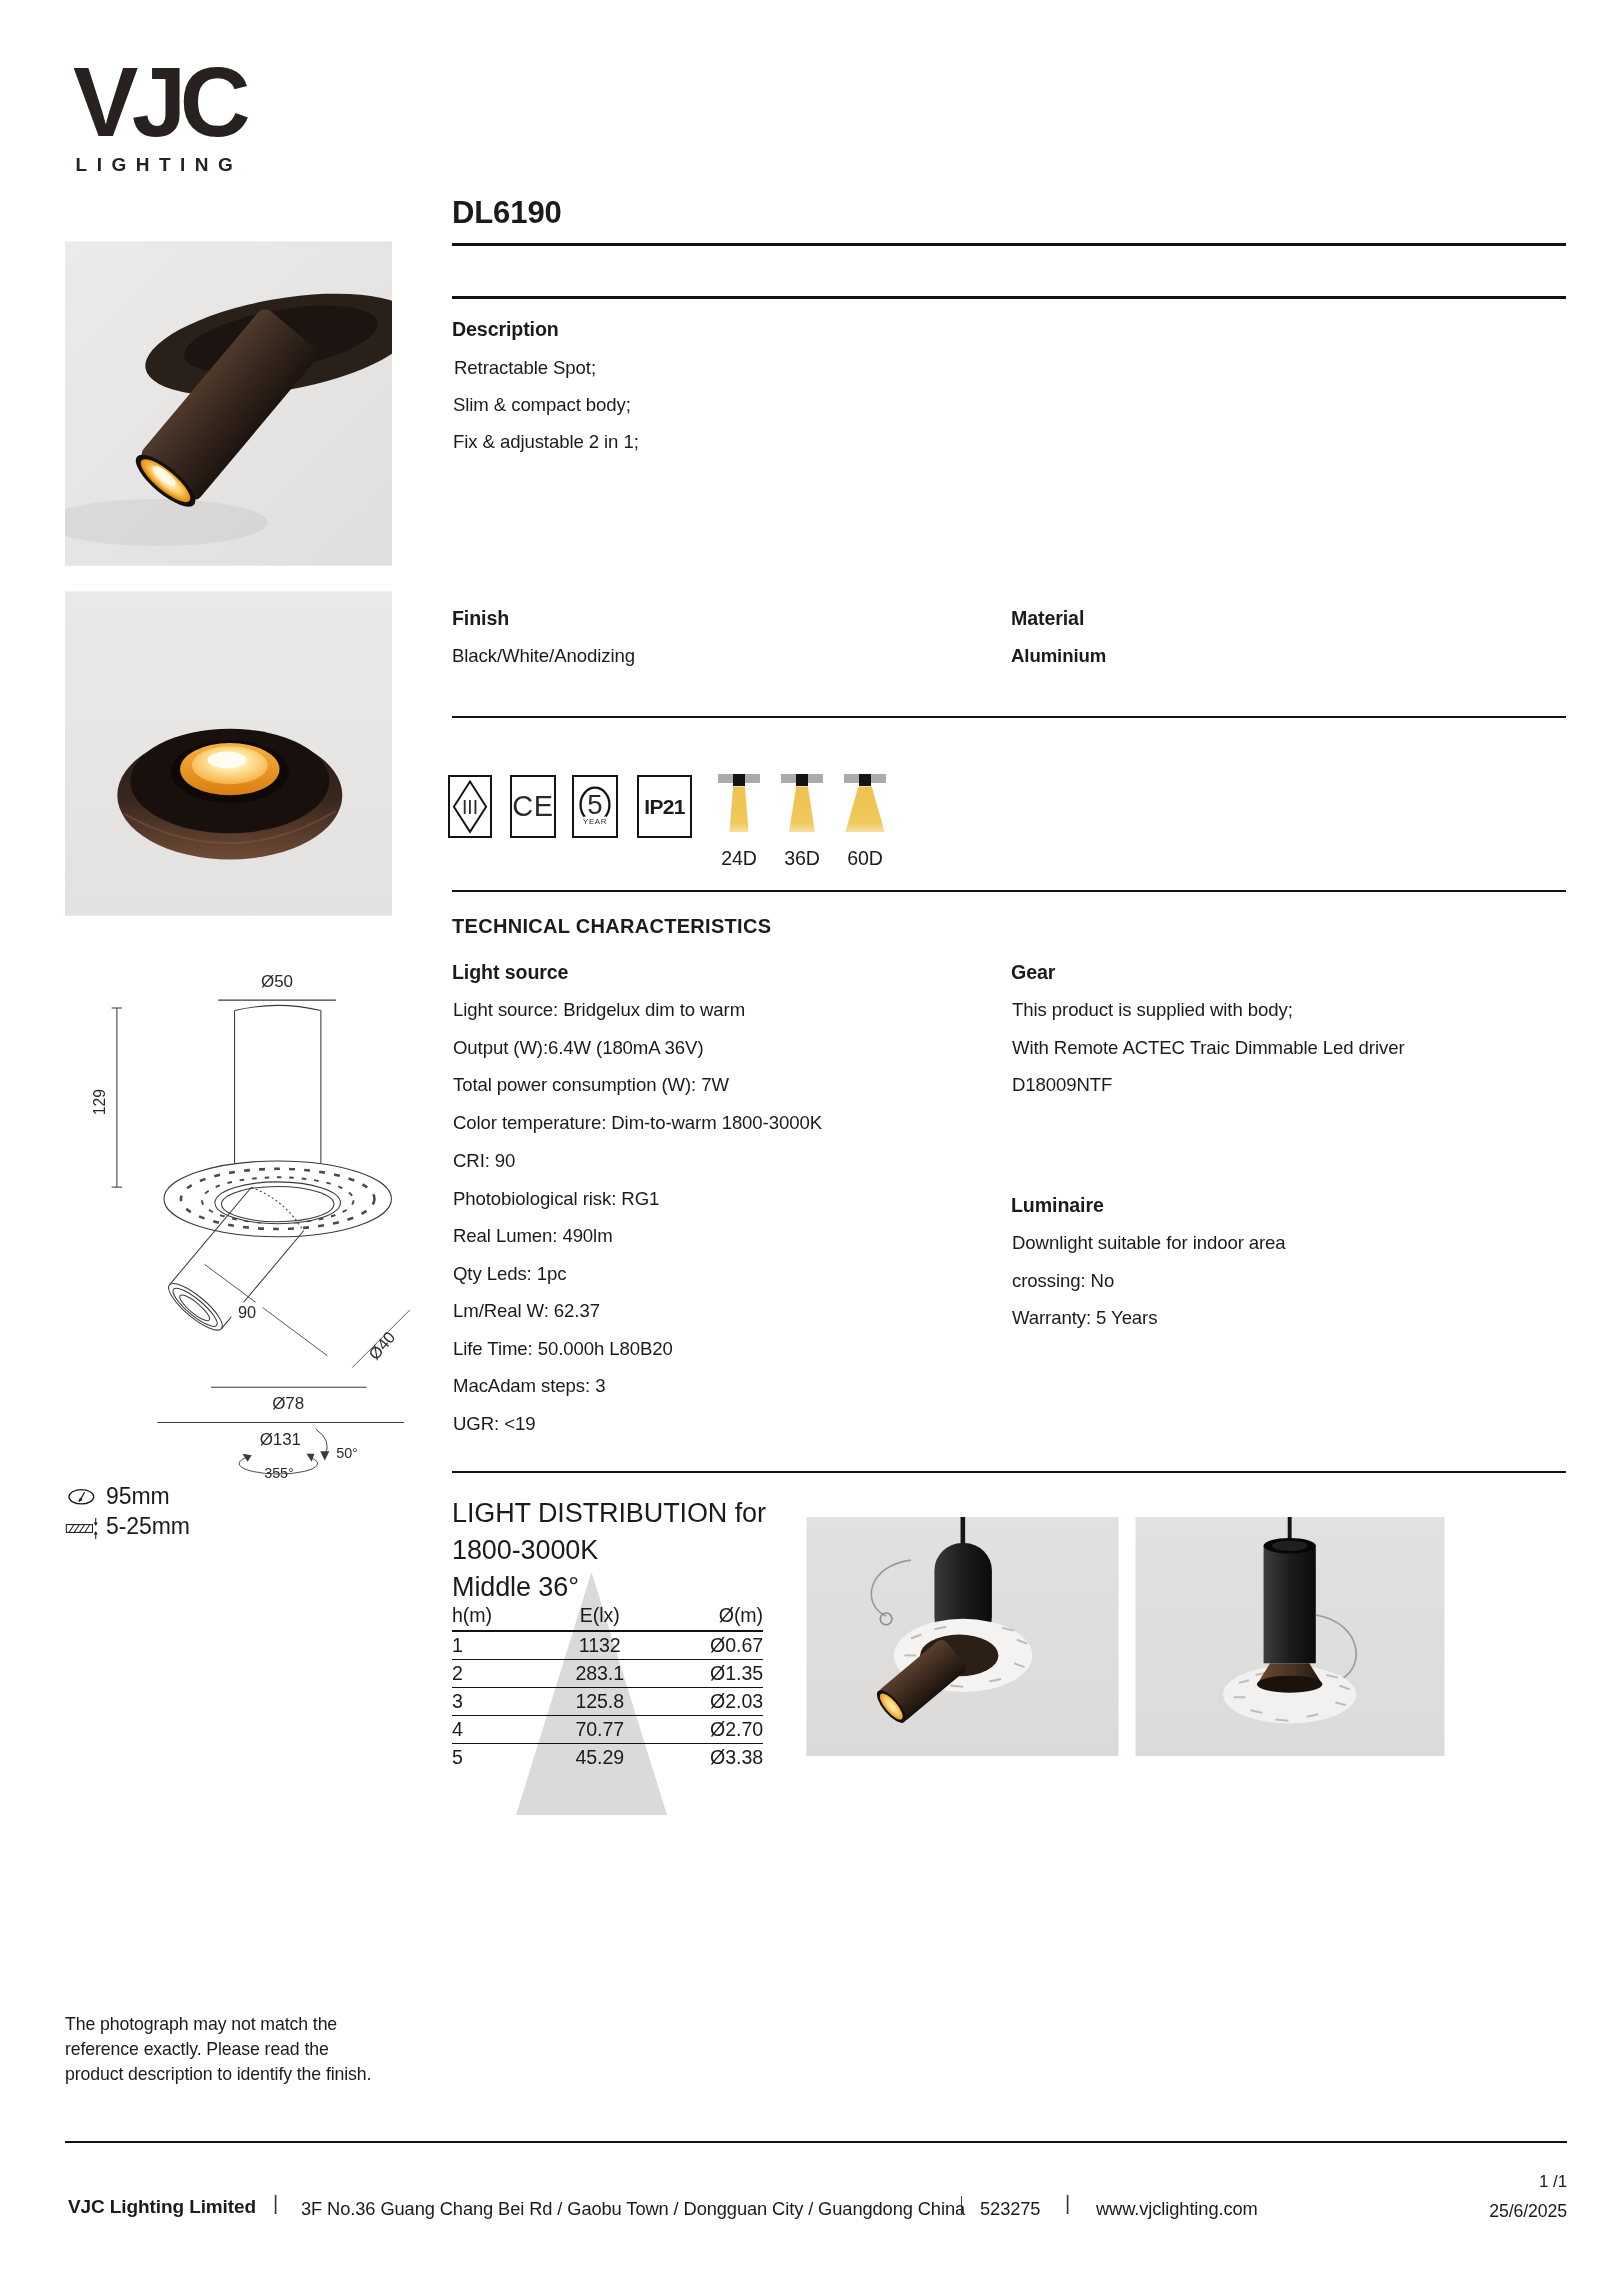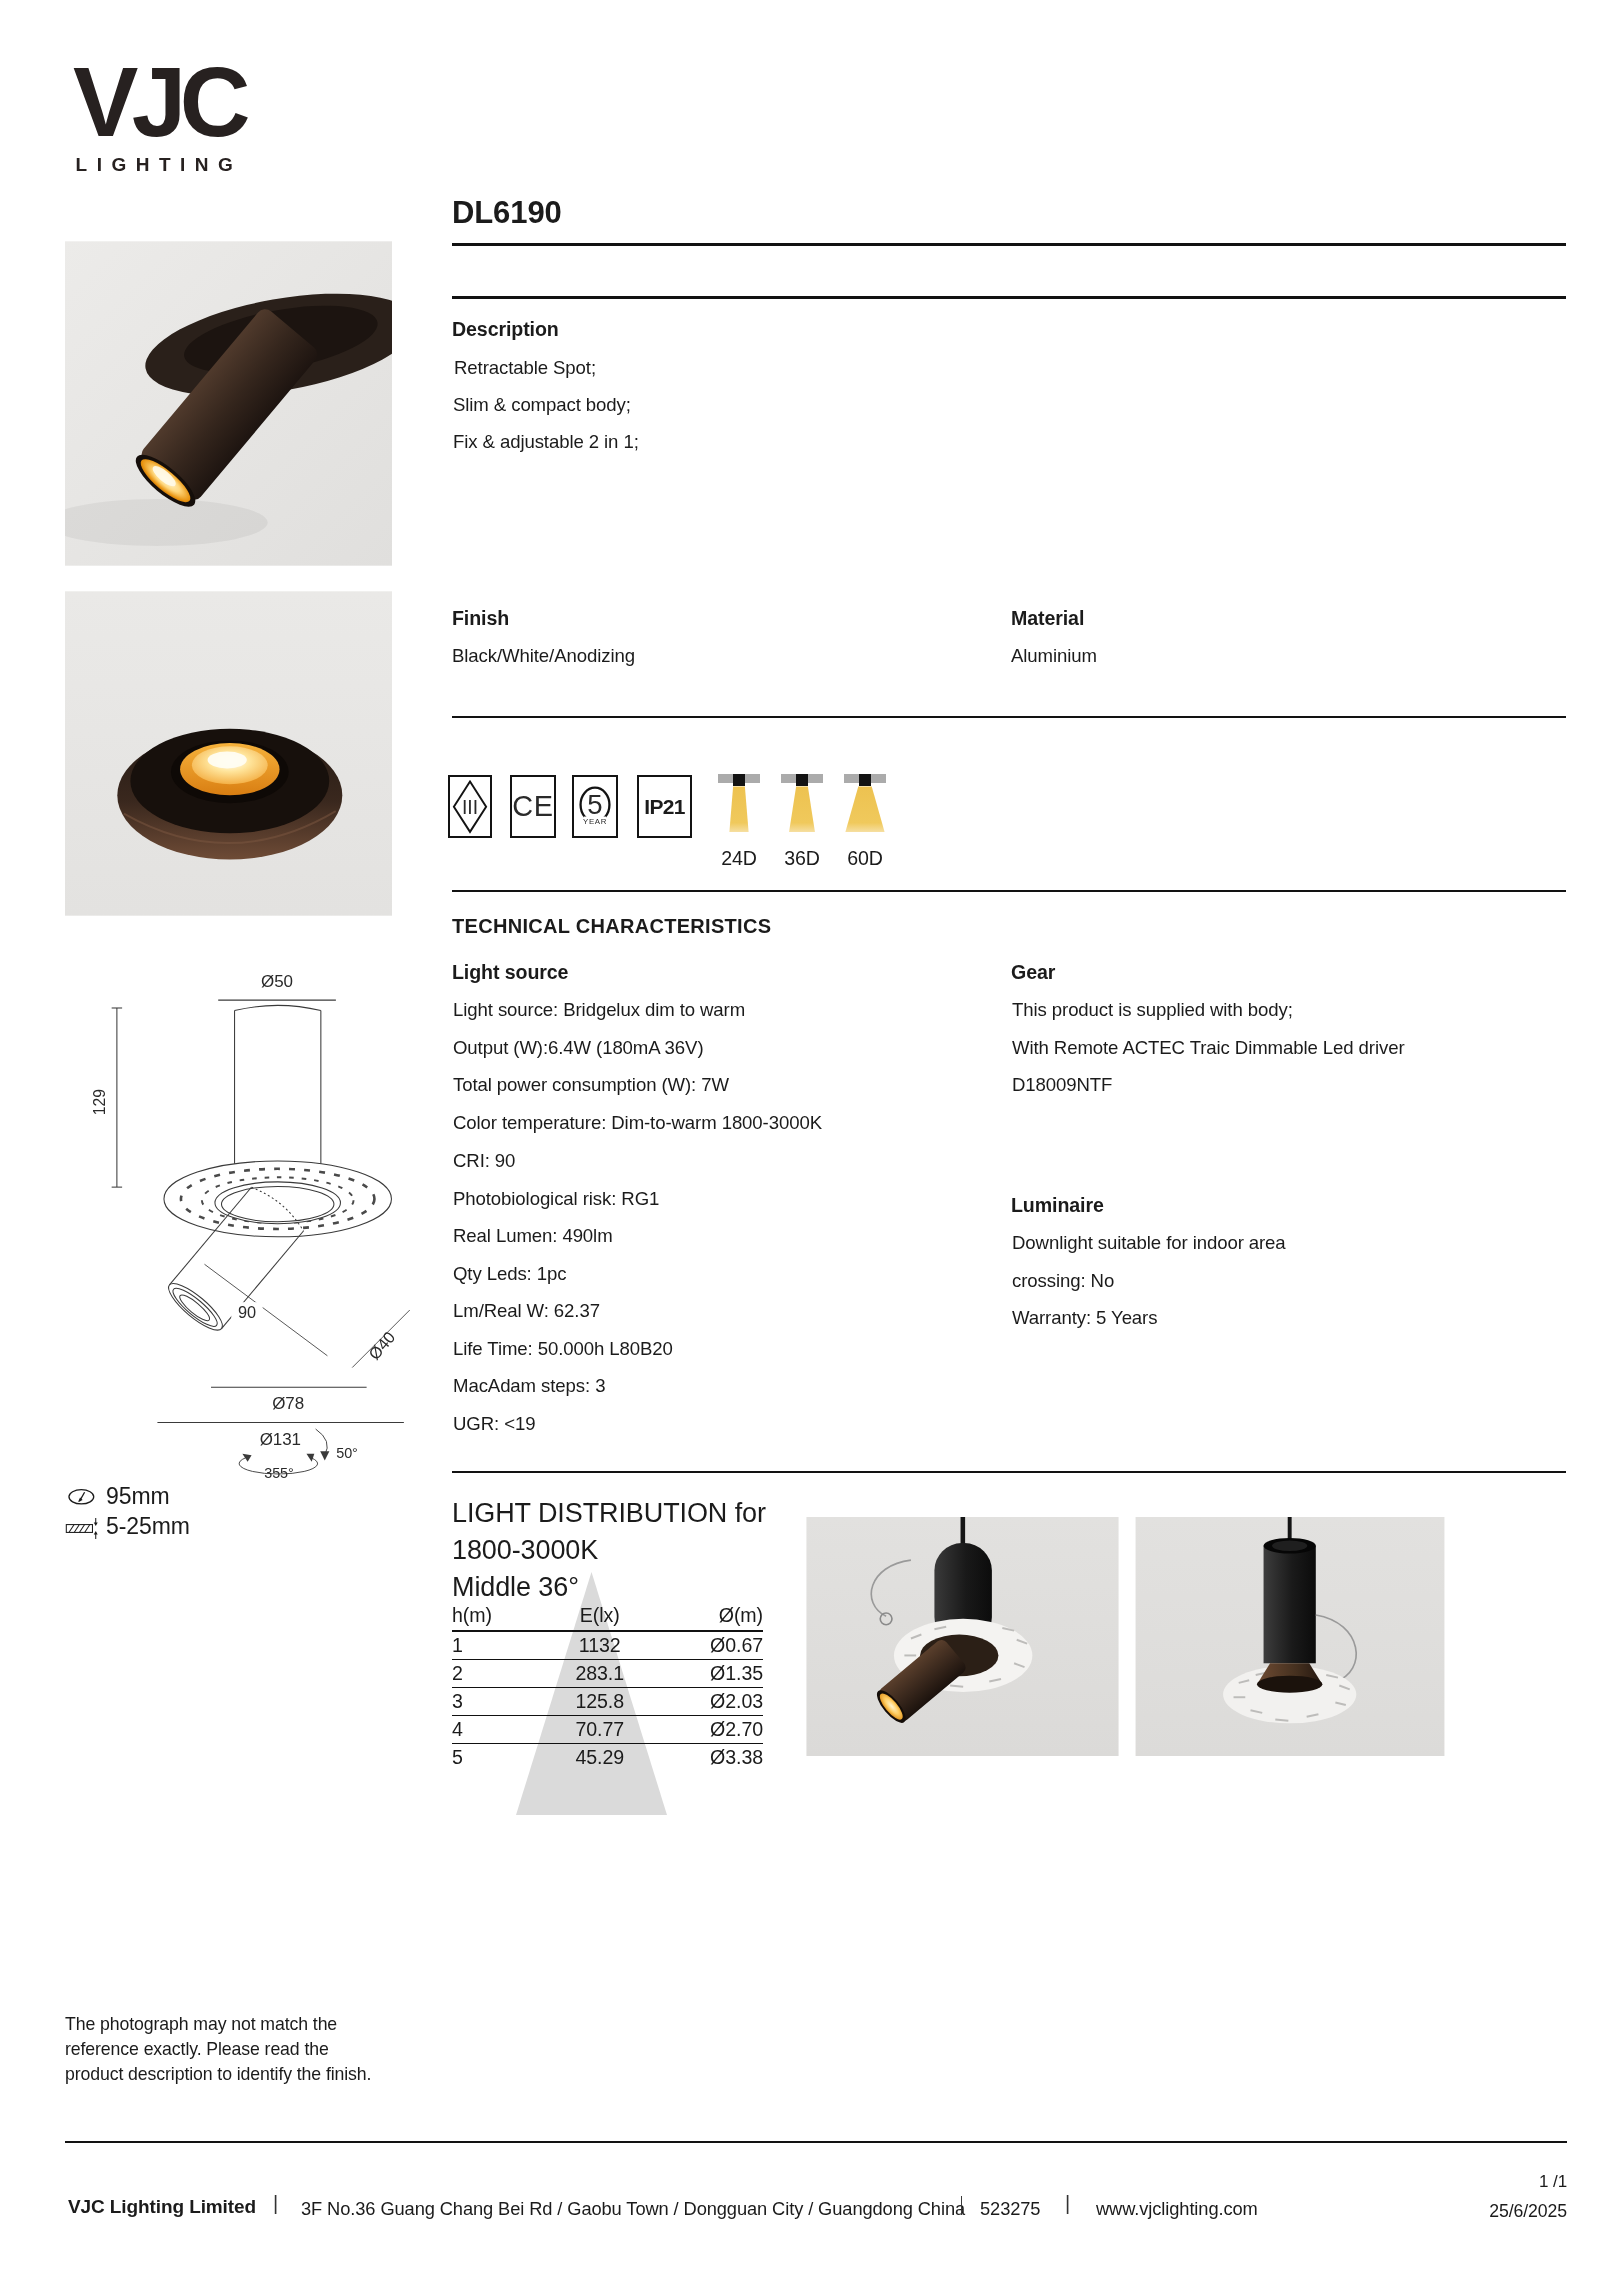--- a/index.html
+++ b/index.html
@@ -25,21 +25,21 @@
   #model{left:452px;top:195px;}
   #rule1{left:452px;top:243px;width:1114px;height:3.3px;}
   #title{left:452px;top:255px;}
   #rule2{left:452px;top:296px;width:1114px;height:3.3px;}
   
   #desc-h{left:452px;top:318px;}
   
   #finish-h{left:452px;top:607px;}
   #finish-v{left:452px;top:645px;}
   #material-h{left:1011px;top:607px;}
-  #material-v{left:1011px;top:645px;}
+  #material-v{left:1011px;top:645px;font-weight:bold;}
   #rule3{left:452px;top:716px;width:1114px;height:2px;}
   
   .cert{position:absolute;top:775px;height:63px;border:2px solid #131313;background:#fff;box-sizing:border-box;display:flex;align-items:center;justify-content:center;}
   #cert-class3{left:448px;width:44px;}
   #cert-ce{left:510px;width:46px;}
   #cert-5y{left:572px;width:46px;}
   #cert-ip{left:637px;width:55px;text-align:center;}
   .ip-text{font-size:21px;font-weight:700;letter-spacing:-0.7px;}
   .beam{position:absolute;top:774px;width:42px;height:98px;}
   #beam0{left:718px;} #beam1{left:781px;} #beam2{left:844px;}

